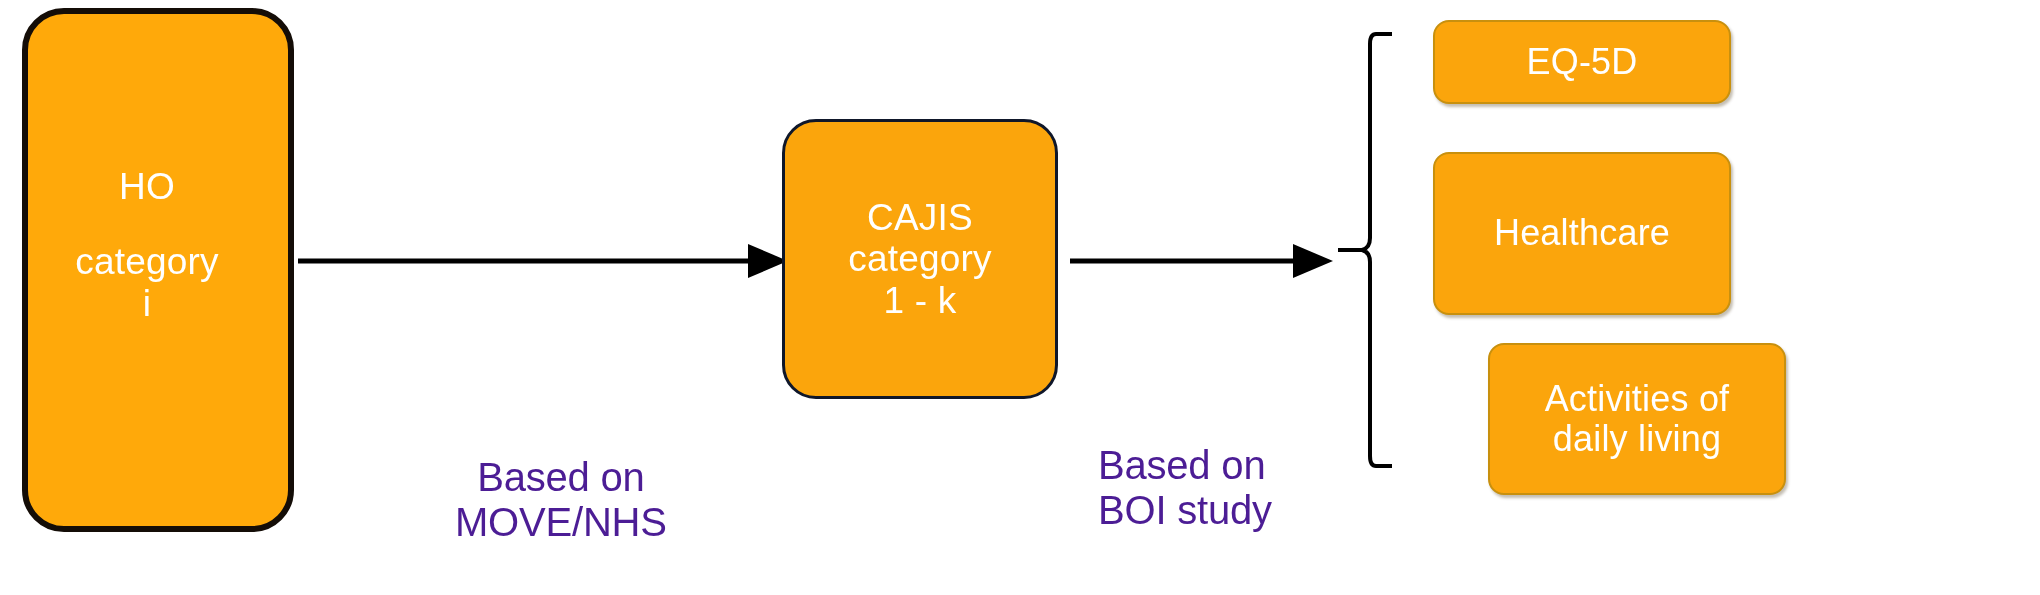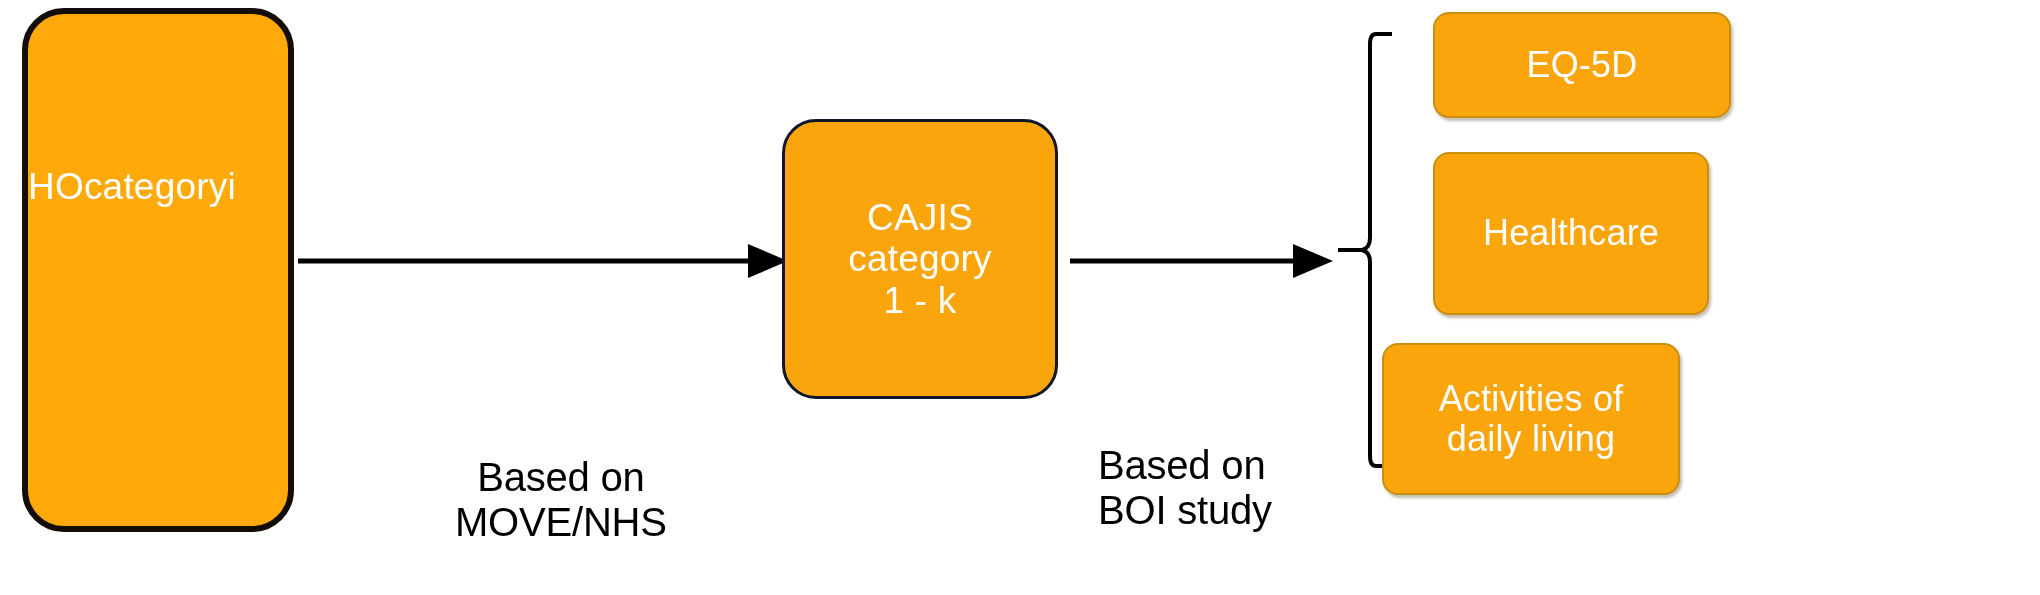--- a/index.html
+++ b/index.html
@@ -41,21 +41,21 @@
     border: 6px solid #140d07;
     border-radius: 42px;
     font-size: 37px;
   }
   #node-ho .ho-lines {
     position: absolute;
     left: 0;
     right: 22px;
     top: 152px;
     display: flex;
-    flex-direction: row;
+    flex-direction: column;
     align-items: center;
   }
   #node-ho .gap {
     height: 34px;
   }
 
   
   #node-cajis {
     left: 782px;
     top: 119px;
@@ -70,32 +70,32 @@
   
   .outcome {
     background: #FBA50C;
     border: 2px solid #C8900E;
     border-radius: 16px;
     font-size: 36px;
     box-shadow: 2px 3px 3px rgba(60,40,0,0.30);
   }
   #node-eq5d {
     left: 1433px;
-    top: 12px;
+    top: 20px;
     width: 298px;
-    height: 106px;
+    height: 84px;
   }
   #node-healthcare {
     left: 1433px;
     top: 152px;
-    width: 276px;
+    width: 298px;
     height: 163px;
   }
   #node-adl {
-    left: 1382px;
+    left: 1488px;
     top: 343px;
     width: 298px;
     height: 152px;
     text-align: right;
   }
 
   
   .arrow {
     position: absolute;
   }
@@ -105,21 +105,21 @@
     position: absolute;
     left: 1330px;
     top: 30px;
     width: 70px;
     height: 440px;
   }
 
   
   .caption {
     position: absolute;
-    color: #000000;
+    color: #4c1d95;
     font-size: 40px;
     line-height: 1.12;
     white-space: pre-line;
     letter-spacing: -0.2px;
   }
   #caption-move {
     left: 455px;
     top: 455px;
     text-align: center;
   }

